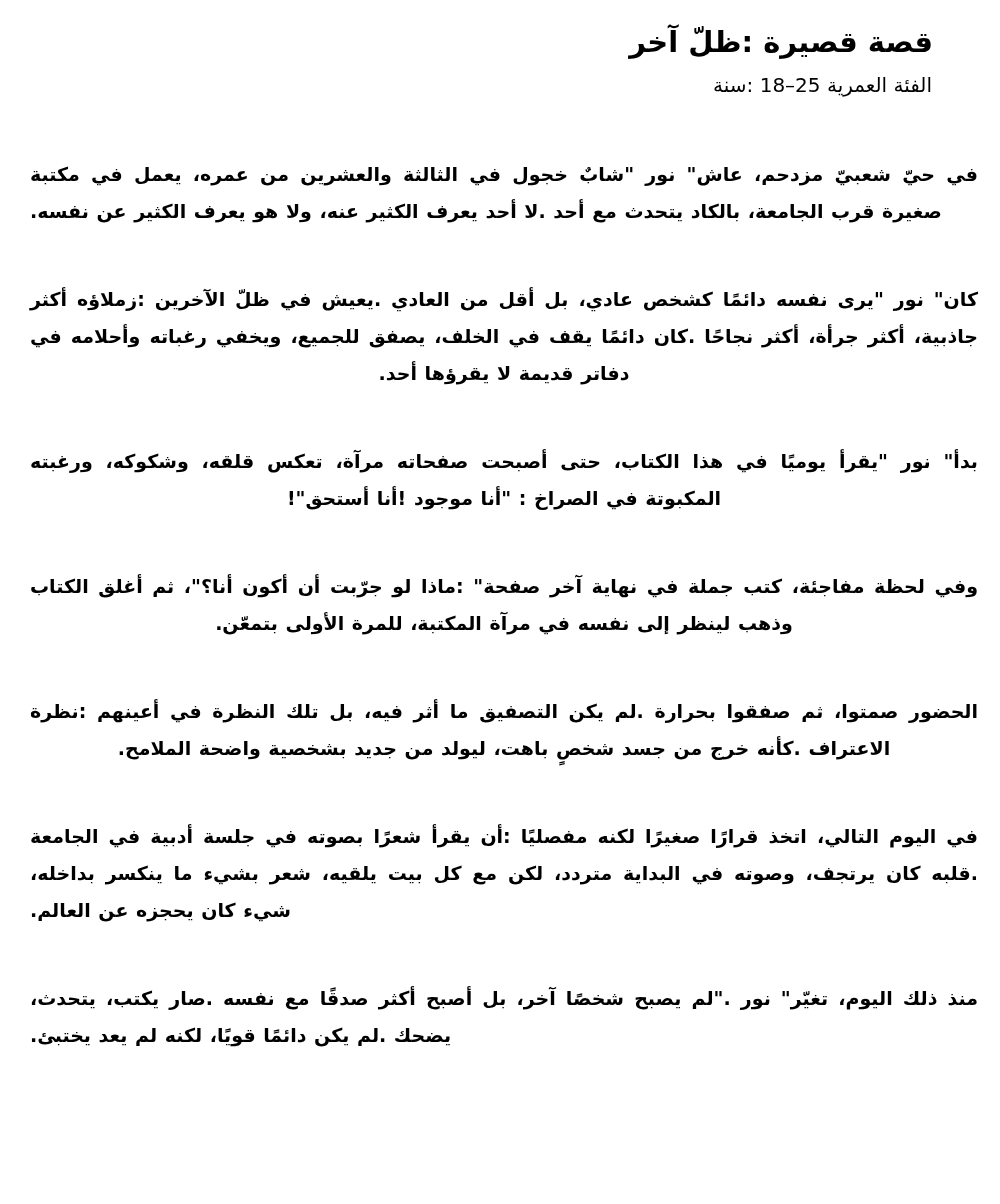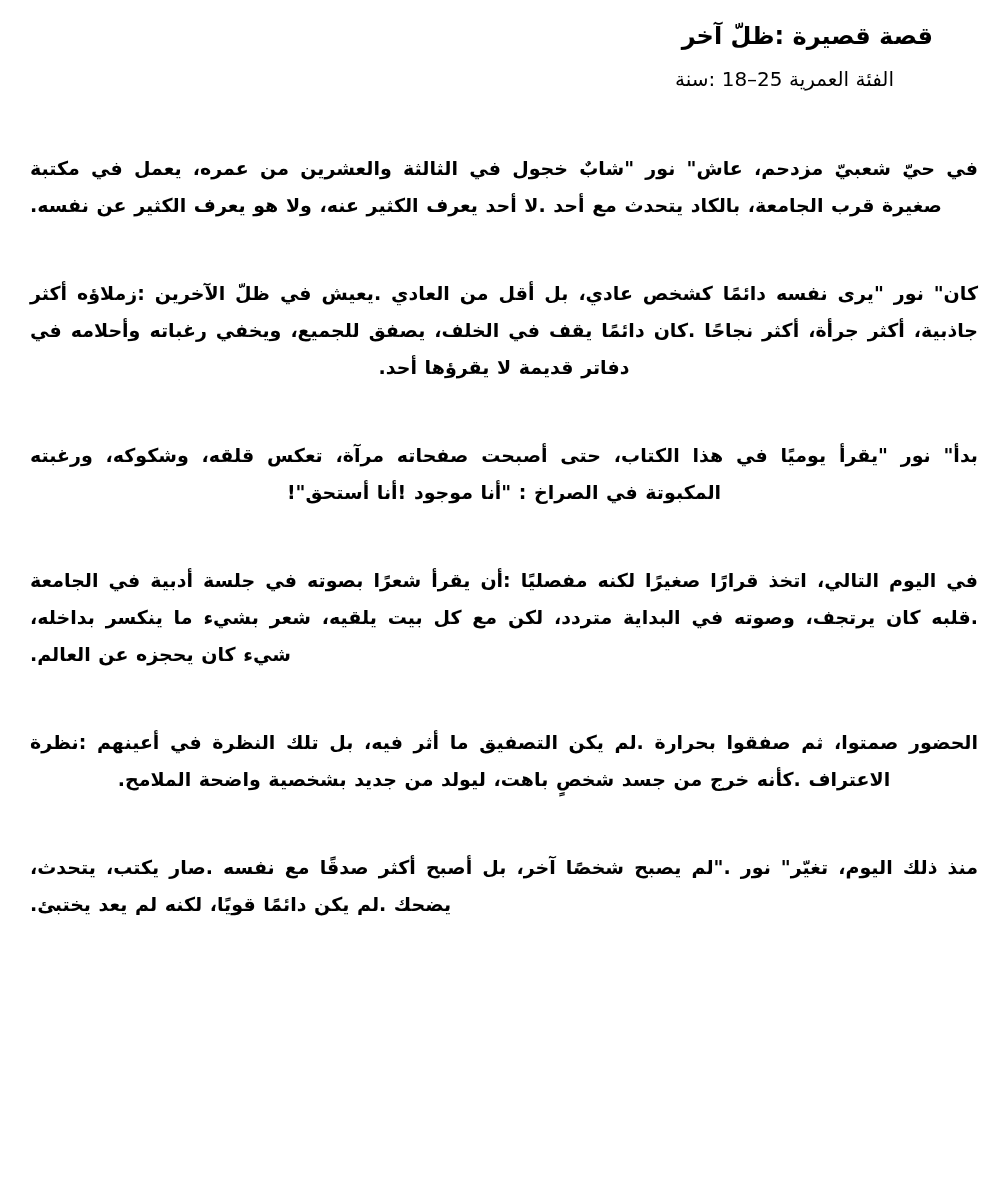--- a/index.html
+++ b/index.html
@@ -15,31 +15,31 @@
     font-family: "DejaVu Sans", sans-serif;
   }
   .page {
     direction: rtl;
     box-sizing: border-box;
     width: 1000px;
     height: 1204px;
     padding: 14px 22px 0 30px;
   }
   .title {
-    font-size: 24px;
+    font-size: 29px;
     line-height: 33px;
     font-weight: bold;
-    margin: 6px 45px 0 0;
+    margin: 12px 45px 0 0;
     text-align: right;
   }
   .subtitle {
     font-size: 20px;
     line-height: 27px;
     font-weight: normal;
-    margin: 13px 84px 57px 0;
+    margin: 13px 46px 57px 0;
     text-align: right;
   }
   .para {
     font-size: 19px;
     line-height: 37px;
     font-weight: bold;
     margin: 0 0 51px 0;
     text-align: justify;
     word-spacing: 1px;
   }
@@ -55,20 +55,21 @@
 
   <p class="subtitle">الفئة العمرية 18‎–‎25 :سنة</p>
 
   <p class="para last-left">في حيّ شعبيّ مزدحم، عاش" نور "شابٌ خجول في الثالثة والعشرين من عمره، يعمل في مكتبة صغيرة قرب الجامعة، بالكاد يتحدث مع أحد .لا أحد يعرف الكثير عنه، ولا هو يعرف الكثير عن نفسه.</p>
 
   <p class="para last-center">كان" نور "يرى نفسه دائمًا كشخص عادي، بل أقل من العادي .يعيش في ظلّ الآخرين :زملاؤه أكثر جاذبية، أكثر جرأة، أكثر نجاحًا .كان دائمًا يقف في الخلف، يصفق للجميع، ويخفي رغباته وأحلامه في دفاتر قديمة لا يقرؤها أحد.</p>
 
 
   <p class="para last-center">بدأ" نور "يقرأ يوميًا في هذا الكتاب، حتى أصبحت صفحاته مرآة، تعكس قلقه، وشكوكه، ورغبته المكبوتة في الصراخ : "أنا موجود !أنا أستحق"!</p>
 
+  <p class="para last-center">وفي لحظة مفاجئة، كتب جملة في نهاية آخر صفحة" :ماذا لو جرّبت أن أكون أنا؟"، ثم أغلق الكتاب وذهب لينظر إلى نفسه في مرآة المكتبة، للمرة الأولى بتمعّن.</p>
+
+  <p class="para last-center">الحضور صمتوا، ثم صفقوا بحرارة .لم يكن التصفيق ما أثر فيه، بل تلك النظرة في أعينهم :نظرة الاعتراف .كأنه خرج من جسد شخصٍ باهت، ليولد من جديد بشخصية واضحة الملامح.</p>
 
   <p class="para last-left">في اليوم التالي، اتخذ قرارًا صغيرًا لكنه مفصليًا :أن يقرأ شعرًا بصوته في جلسة أدبية في الجامعة .قلبه كان يرتجف، وصوته في البداية متردد، لكن مع كل بيت يلقيه، شعر بشيء ما ينكسر بداخله، شيء كان يحجزه عن العالم.</p>
-
-  <p class="para last-center">الحضور صمتوا، ثم صفقوا بحرارة .لم يكن التصفيق ما أثر فيه، بل تلك النظرة في أعينهم :نظرة الاعتراف .كأنه خرج من جسد شخصٍ باهت، ليولد من جديد بشخصية واضحة الملامح.</p>
 
   <p class="para last-left">منذ ذلك اليوم، تغيّر" نور ."لم يصبح شخصًا آخر، بل أصبح أكثر صدقًا مع نفسه .صار يكتب، يتحدث، يضحك .لم يكن دائمًا قويًا، لكنه لم يعد يختبئ.</p>
 
 </div>
 
 </body></html>

